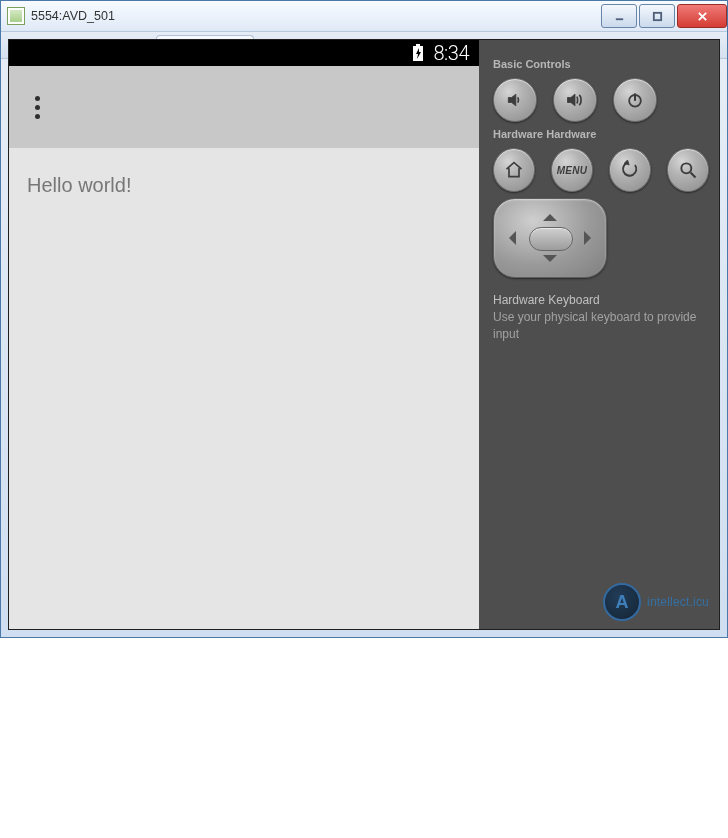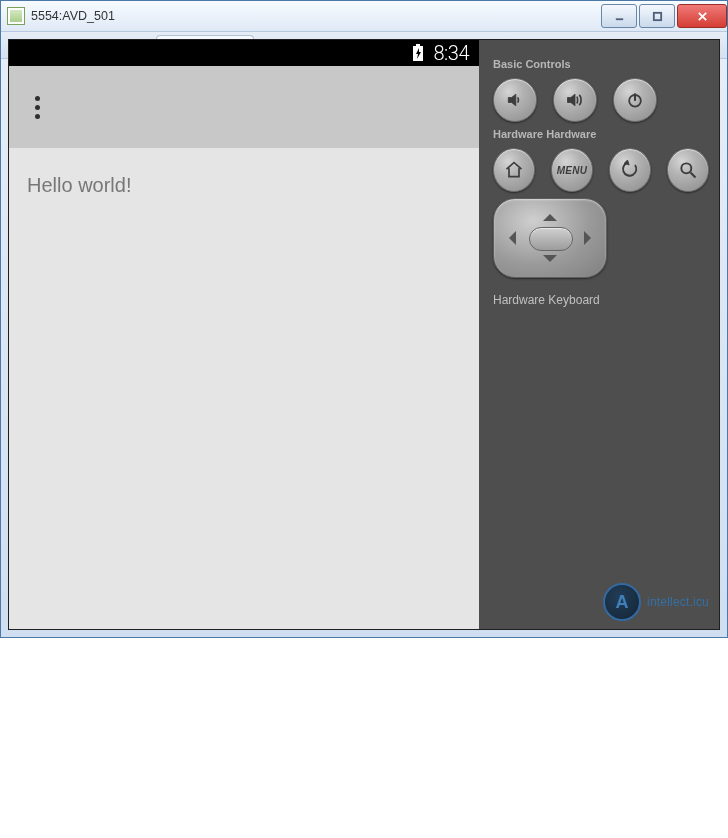--- a/index.html
+++ b/index.html
@@ -209,20 +209,21 @@
         <div class="dpad">
           <div class="tri up"></div>
           <div class="tri down"></div>
           <div class="tri left"></div>
           <div class="tri right"></div>
           <div class="center"></div>
         </div>
 
         <div class="kb-text">
           <div>Hardware Keyboard</div>
+          <div class="sub">Use your physical keyboard to provide input</div>
         </div>
 
         <div class="watermark">
           <div class="circ">A</div>
           <div class="txt">intellect.icu</div>
         </div>
       </div>
 
     </div>
   </div>

